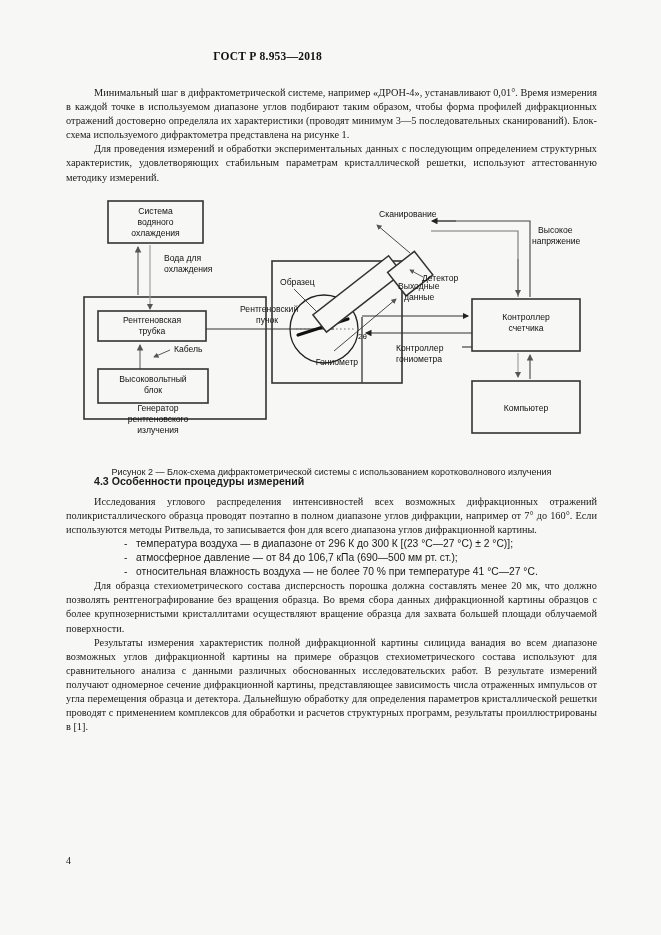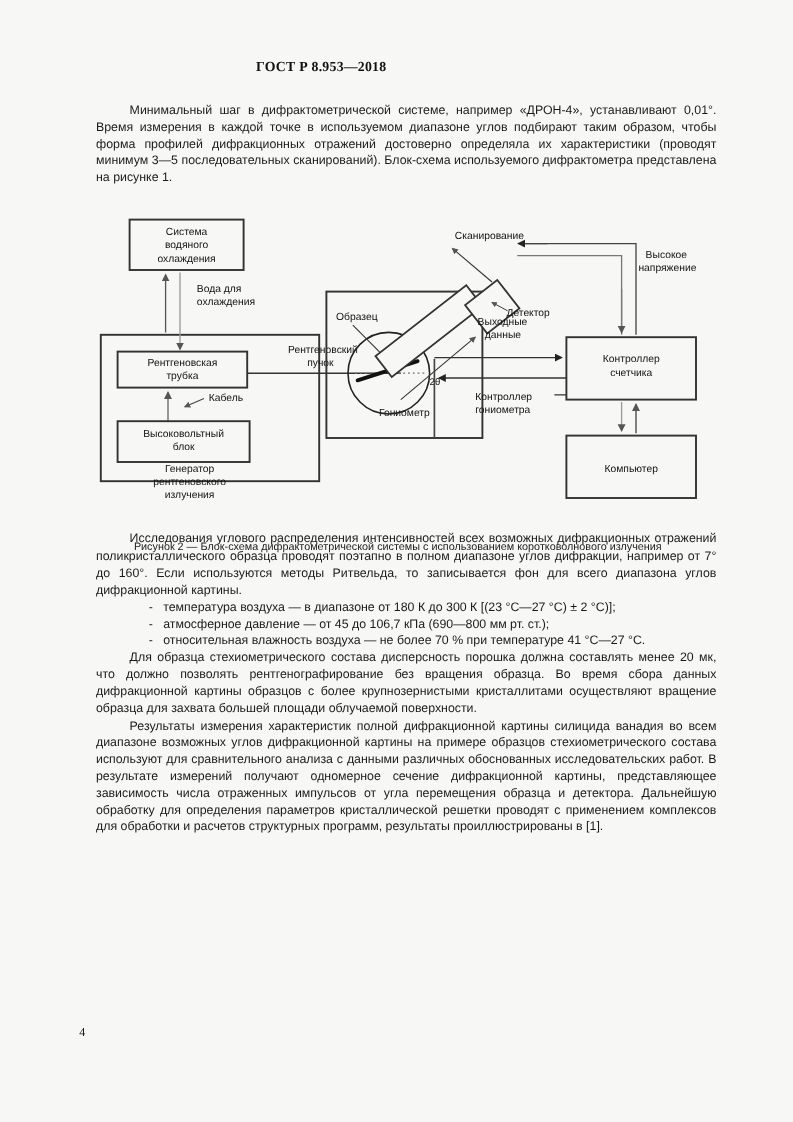--- a/index.html
+++ b/index.html
@@ -28,27 +28,27 @@
     letter-spacing: 0.2px;
     color: #111;
   }
   .content {
     position: absolute;
     left: 66px;
     top: 86px;
     width: 531px;
   }
   p.body {
-    margin: 0 0 0 14px;
+    margin: 0 0 0 0;
     font-size: 10.3px;
     line-height: 14.1px;
     text-align: justify;
     text-indent: 28px;
     color: #1a1a1a;
-    font-family: Liberation Sans, sans-serif;
+    font-family: Liberation Serif, serif;
     -webkit-hyphens: none;
     hyphens: none;
   }
   .section-head {
     font-size: 10.6px;
     font-weight: bold;
     margin: 14px 0 8px 28px;
     font-family: "Liberation Sans", sans-serif;
   }
   ul.dashlist {
@@ -60,21 +60,21 @@
     font-size: 10.3px;
     line-height: 14.1px;
     position: relative;
   }
   ul.dashlist li .dash {
     position: absolute;
     left: -12px;
   }
   .figure-wrap {
     position: relative;
-    margin: 25px 0 0 0;
+    margin: 14px 0 0 0;
     height: 262px;
   }
   .caption {
     text-align: center;
     font-size: 9px;
     margin-top: 6px;
     font-family: "Liberation Sans", sans-serif;
     color: #1a1a1a;
   }
   .pagenum {
@@ -93,20 +93,21 @@
 </head>
 <body>
 
 <div class="page">
 
   <div class="header">ГОСТ Р 8.953—2018</div>
 
   <div class="content">
 
     <p class="body">Минимальный шаг в дифрактометрической системе, например «ДРОН-4», устанавливают 0,01°. Время измерения в каждой точке в используемом диапазоне углов подбирают таким образом, чтобы форма профилей дифракционных отражений достоверно определяла их характеристики (проводят минимум 3—5 последовательных сканирований). Блок-схема используемого дифрактометра представлена на рисунке 1.</p>
+    <p class="body">Для проведения измерений и обработки экспериментальных данных с последующим определением структурных характеристик, удовлетворяющих стабильным параметрам кристаллической решетки, используют аттестованную методику измерений.</p>
 
     <div class="figure-wrap">
       <svg width="531" height="258" viewBox="0 0 531 258">
         <defs>
           <marker id="arrD" markerWidth="8" markerHeight="8" refX="5" refY="3" orient="auto">
             <path d="M0,0 L6,3 L0,6 z" fill="#222"></path>
           </marker>
           <marker id="arrL" markerWidth="8" markerHeight="8" refX="5" refY="3" orient="auto">
             <path d="M0,0 L6,3 L0,6 z" fill="#555"></path>
           </marker>
@@ -194,26 +195,27 @@
         <path d="M406,134 L300,134" fill="none" stroke="#333" stroke-width="1.1" marker-end="url(#arrD)"></path>
         <line x1="296" y1="118" x2="296" y2="184" stroke="#444" stroke-width="1.4"></line>
         <path d="M406,148 L396,148" fill="none" stroke="#333" stroke-width="1.1"></path>
         <text x="330" y="152" font-size="8.6">Контроллер</text>
         <text x="330" y="163" font-size="8.6">гониометра</text>
       </svg>
 
       <div class="caption">Рисунок 2 — Блок-схема дифрактометрической системы с использованием коротковолнового излучения</div>
     </div>
 
+    <div class="section-head">4.3  Особенности процедуры измерений</div>
 
     <p class="body">Исследования углового распределения интенсивностей всех возможных дифракционных отражений поликристаллического образца проводят поэтапно в полном диапазоне углов дифракции, например от 7° до 160°. Если используются методы Ритвельда, то записывается фон для всего диапазона углов дифракционной картины.</p>
 
     <ul class="dashlist">
-      <li><span class="dash">-</span><span>температура воздуха — в диапазоне от 180 К до 300 К [(23 °С—27 °С) ± 2 °С)];</span></li>
-      <li><span class="dash">-</span><span>атмосферное давление — от 45 до 106,7 кПа (690—800 мм рт. ст.);</span></li>
+      <li><span class="dash">-</span><span>температура воздуха — в диапазоне от 296 К до 300 К [(23 °С—27 °С) ± 2 °С)];</span></li>
+      <li><span class="dash">-</span><span>атмосферное давление — от 84 до 106,7 кПа (690—500 мм рт. ст.);</span></li>
       <li><span class="dash">-</span><span>относительная влажность воздуха — не более 70 % при температуре 41 °С—27 °С.</span></li>
     </ul>
 
     <p class="body">Для образца стехиометрического состава дисперсность порошка должна составлять менее 20 мк, что должно позволять рентгенографирование без вращения образца. Во время сбора данных дифракционной картины образцов с более крупнозернистыми кристаллитами осуществляют вращение образца для захвата большей площади облучаемой поверхности.</p>
     <p class="body">Результаты измерения характеристик полной дифракционной картины силицида ванадия во всем диапазоне возможных углов дифракционной картины на примере образцов стехиометрического состава используют для сравнительного анализа с данными различных обоснованных исследовательских работ. В результате измерений получают одномерное сечение дифракционной картины, представляющее зависимость числа отраженных импульсов от угла перемещения образца и детектора. Дальнейшую обработку для определения параметров кристаллической решетки проводят с применением комплексов для обработки и расчетов структурных программ, результаты проиллюстрированы в [1].</p>
 
   </div>
 
   <div class="pagenum">4</div>
 

